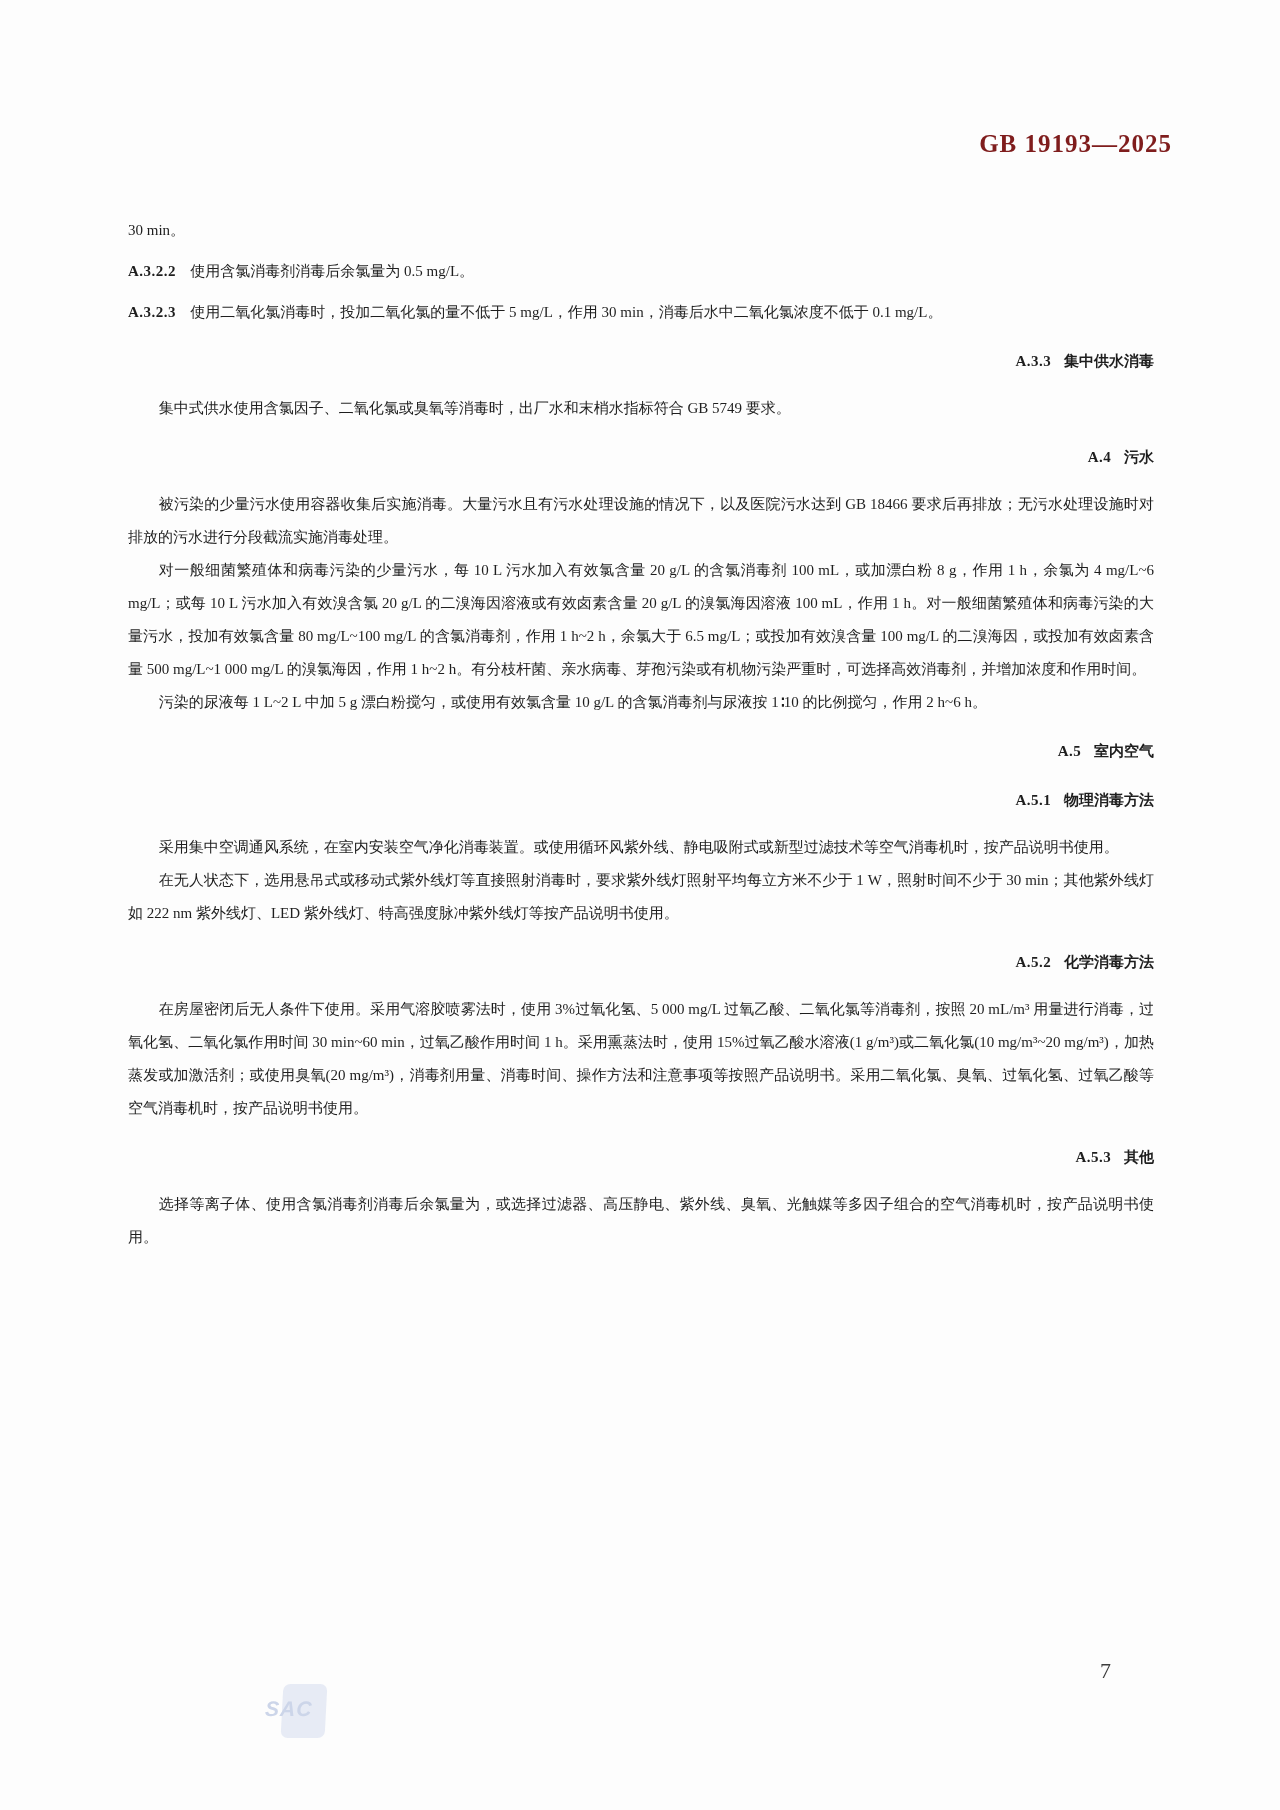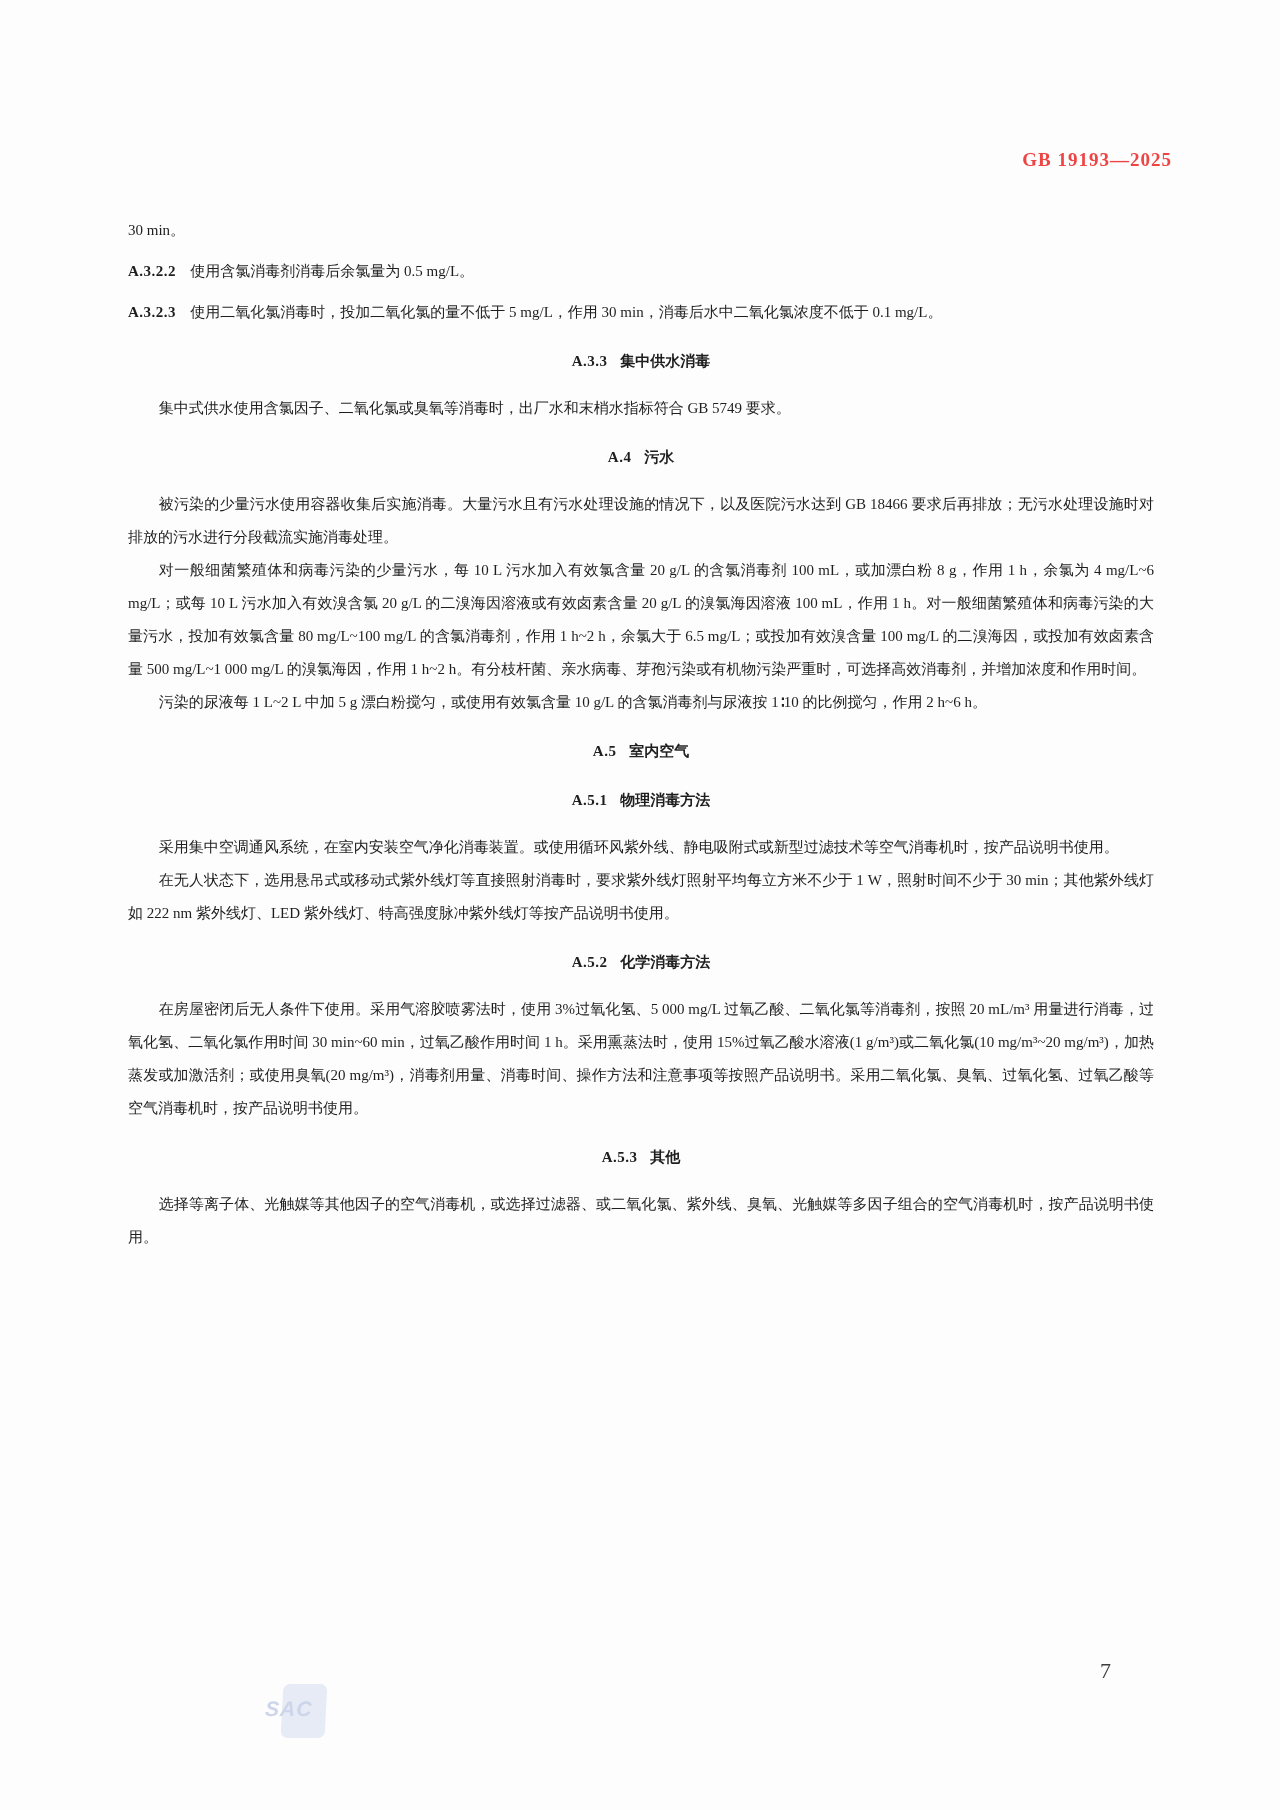--- a/index.html
+++ b/index.html
@@ -8,26 +8,26 @@
     position: relative;
     width: 1280px;
     height: 1810px;
     background: #fdfdfd;
     overflow: hidden;
     font-family: "Liberation Serif", "DejaVu Serif", serif;
     color: #1e1e1e;
   }
   .doc-header {
     position: absolute;
-    top: 149px;
+    top: 130px;
     right: 108px;
-    font-size: 19px;
+    font-size: 25px;
     font-weight: bold;
     letter-spacing: 1px;
-    color: #ef4444;
+    color: #7f1d1d;
   }
   .content {
     position: absolute;
     left: 128px;
     top: 214px;
     width: 1026px;
     font-size: 15px;
     line-height: 33px;
     text-align: justify;
   }
@@ -36,21 +36,21 @@
   .clause { margin-top: 8px; }
   .clause .c-num {
     font-weight: bold;
     margin-right: 0.95em;
     letter-spacing: 0.5px;
   }
   .heading {
     margin-top: 15px;
     margin-bottom: 14px;
     font-weight: bold;
-    text-align: center;
+    text-align: right;
   }
   .heading .h-num {
     font-family: "Liberation Serif", "DejaVu Serif", serif;
     letter-spacing: 0.5px;
   }
   .heading .h-title {
     font-family: "Liberation Sans", "DejaVu Sans", sans-serif;
     margin-left: 0.85em;
   }
   .page-number {
@@ -114,21 +114,21 @@
 
     <p class="para indent">采用集中空调通风系统，在室内安装空气净化消毒装置。或使用循环风紫外线、静电吸附式或新型过滤技术等空气消毒机时，按产品说明书使用。</p>
     <p class="para indent">在无人状态下，选用悬吊式或移动式紫外线灯等直接照射消毒时，要求紫外线灯照射平均每立方米不少于 1 W，照射时间不少于 30 min；其他紫外线灯如 222 nm 紫外线灯、LED 紫外线灯、特高强度脉冲紫外线灯等按产品说明书使用。</p>
 
     <div class="heading"><span class="h-num">A.5.2</span><span class="h-title">化学消毒方法</span></div>
 
     <p class="para indent">在房屋密闭后无人条件下使用。采用气溶胶喷雾法时，使用 3%过氧化氢、5 000 mg/L 过氧乙酸、二氧化氯等消毒剂，按照 20 mL/m³ 用量进行消毒，过氧化氢、二氧化氯作用时间 30 min~60 min，过氧乙酸作用时间 1 h。采用熏蒸法时，使用 15%过氧乙酸水溶液(1 g/m³)或二氧化氯(10 mg/m³~20 mg/m³)，加热蒸发或加激活剂；或使用臭氧(20 mg/m³)，消毒剂用量、消毒时间、操作方法和注意事项等按照产品说明书。采用二氧化氯、臭氧、过氧化氢、过氧乙酸等空气消毒机时，按产品说明书使用。</p>
 
     <div class="heading"><span class="h-num">A.5.3</span><span class="h-title">其他</span></div>
 
-    <p class="para indent">选择等离子体、光触媒等其他因子的空气消毒机，或选择过滤器、或二氧化氯、紫外线、臭氧、光触媒等多因子组合的空气消毒机时，按产品说明书使用。</p>
+    <p class="para indent">选择等离子体、使用含氯消毒剂消毒后余氯量为，或选择过滤器、高压静电、紫外线、臭氧、光触媒等多因子组合的空气消毒机时，按产品说明书使用。</p>
 
   </div>
 
   <div class="page-number">7</div>
 
   <div class="sac-watermark">
     <span class="sac-text">SAC</span>
   </div>
 
 </div>

